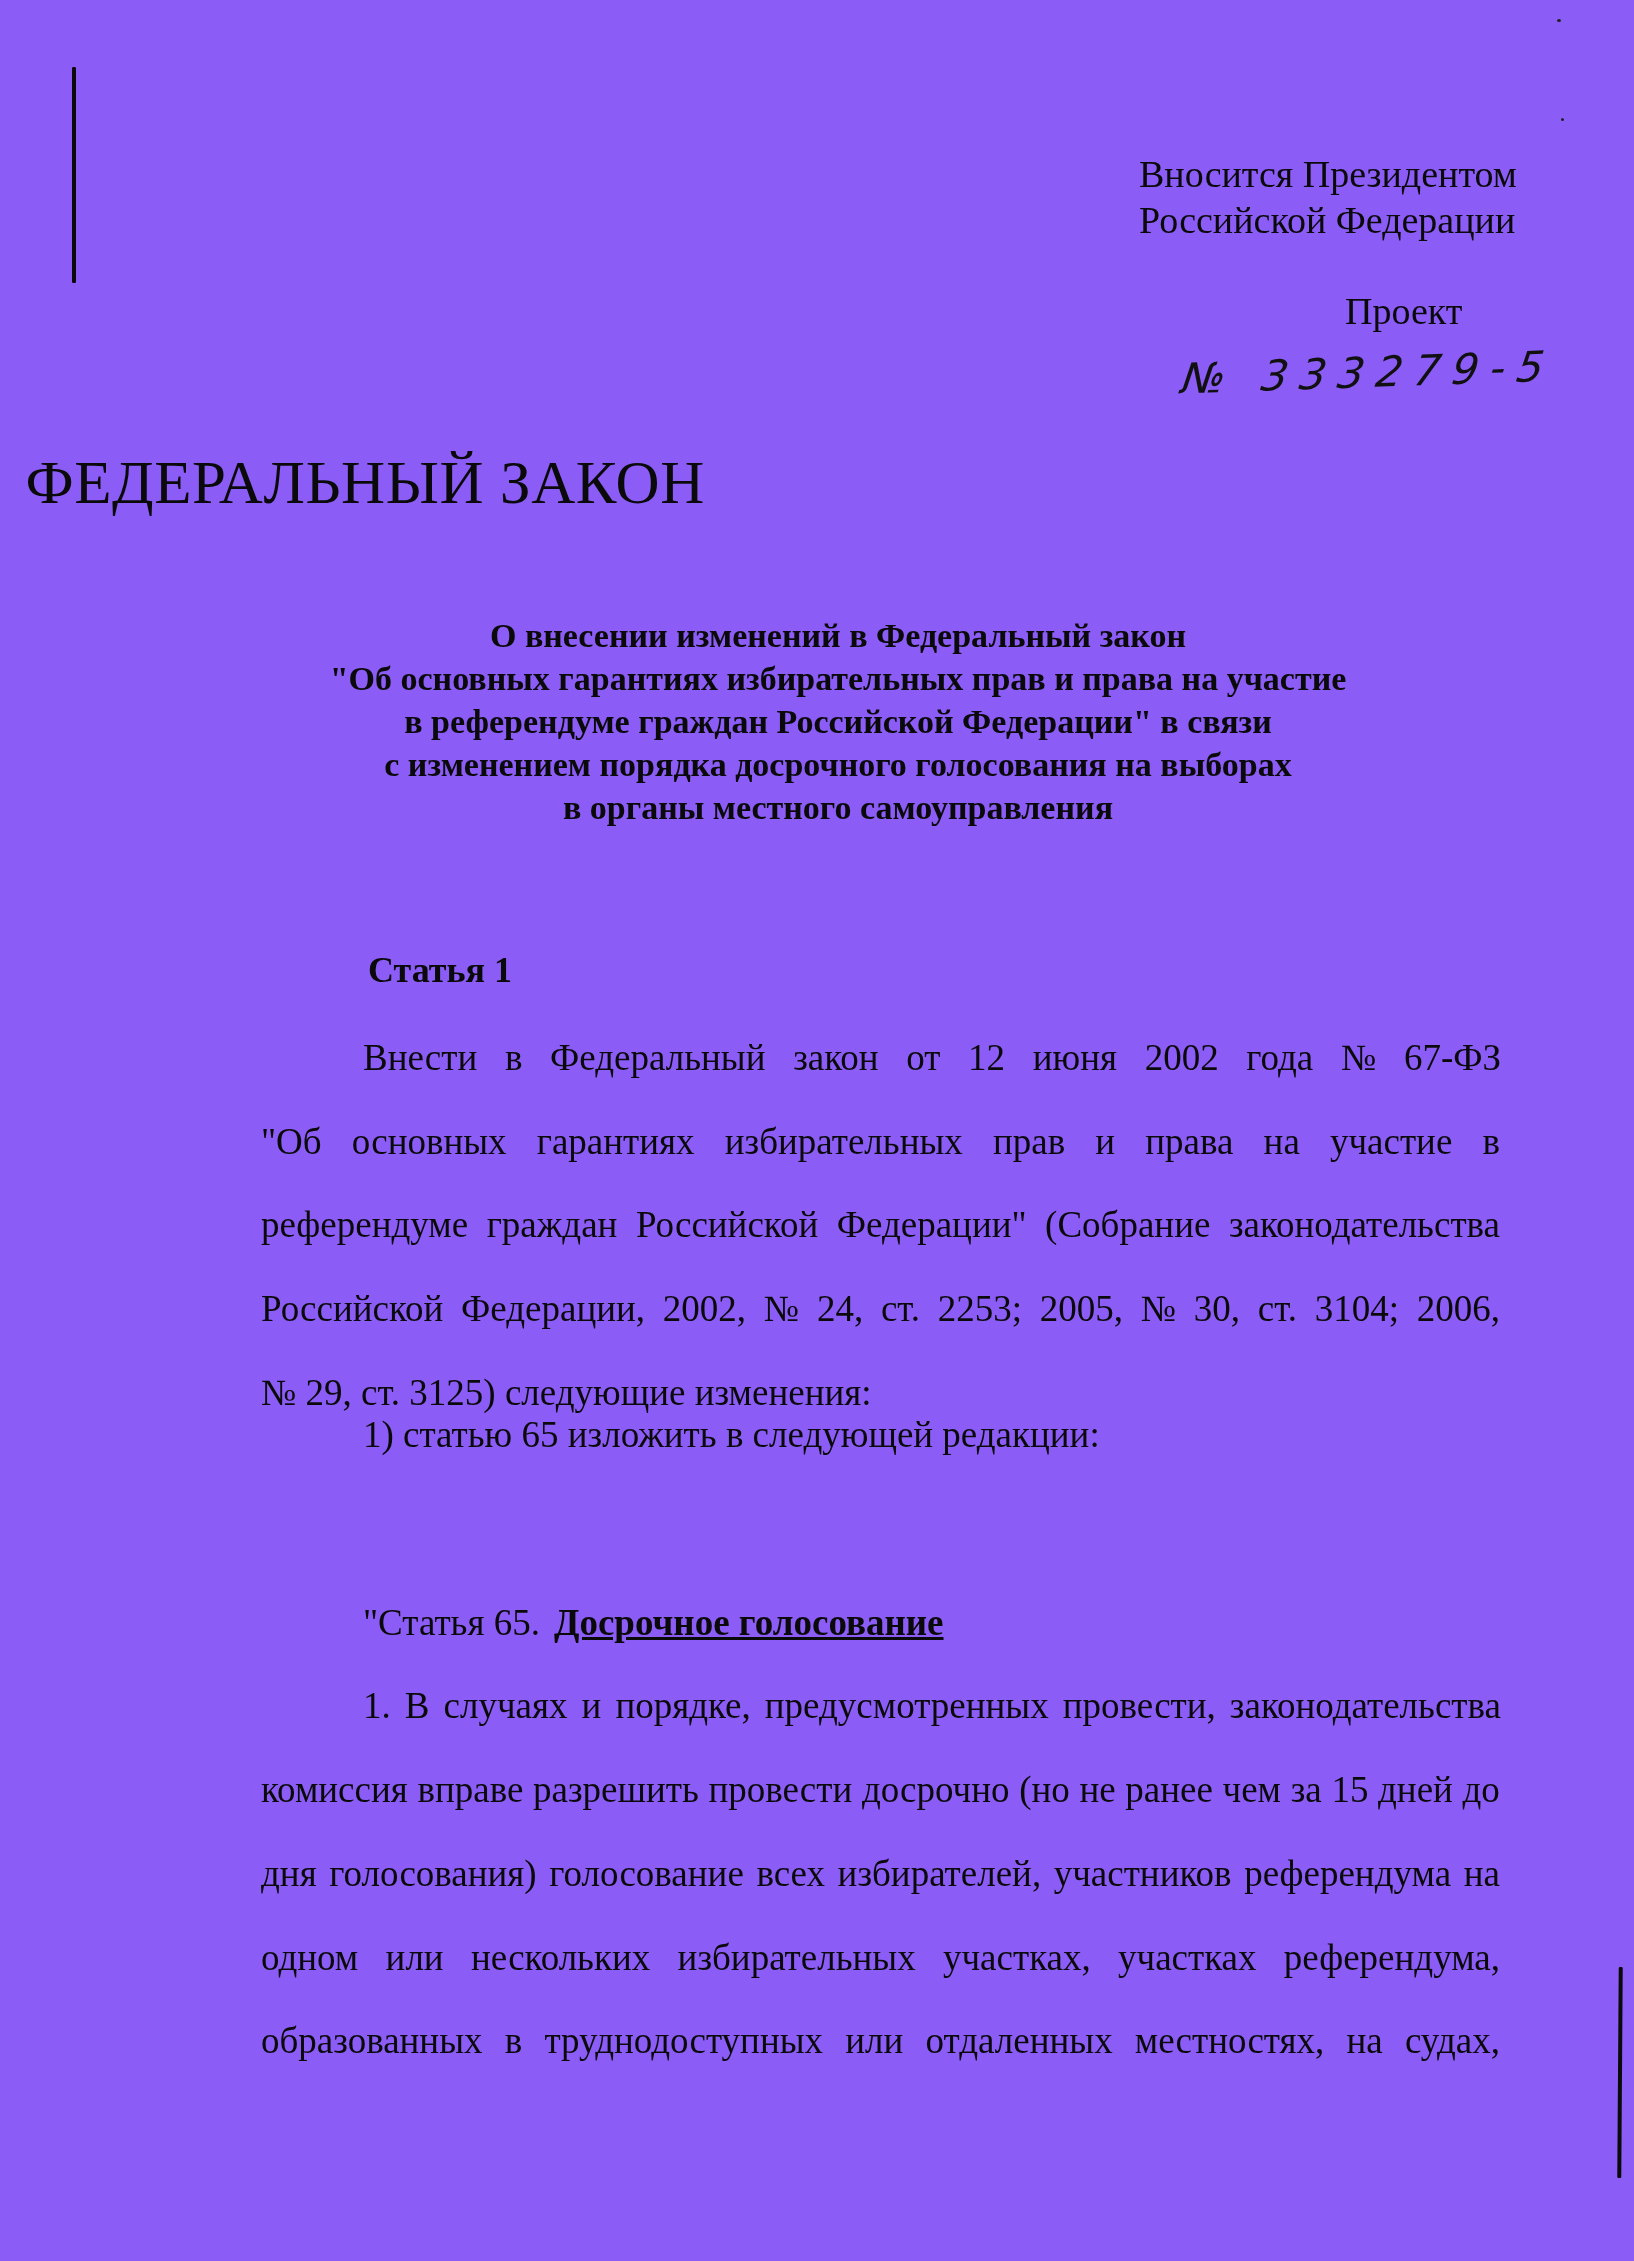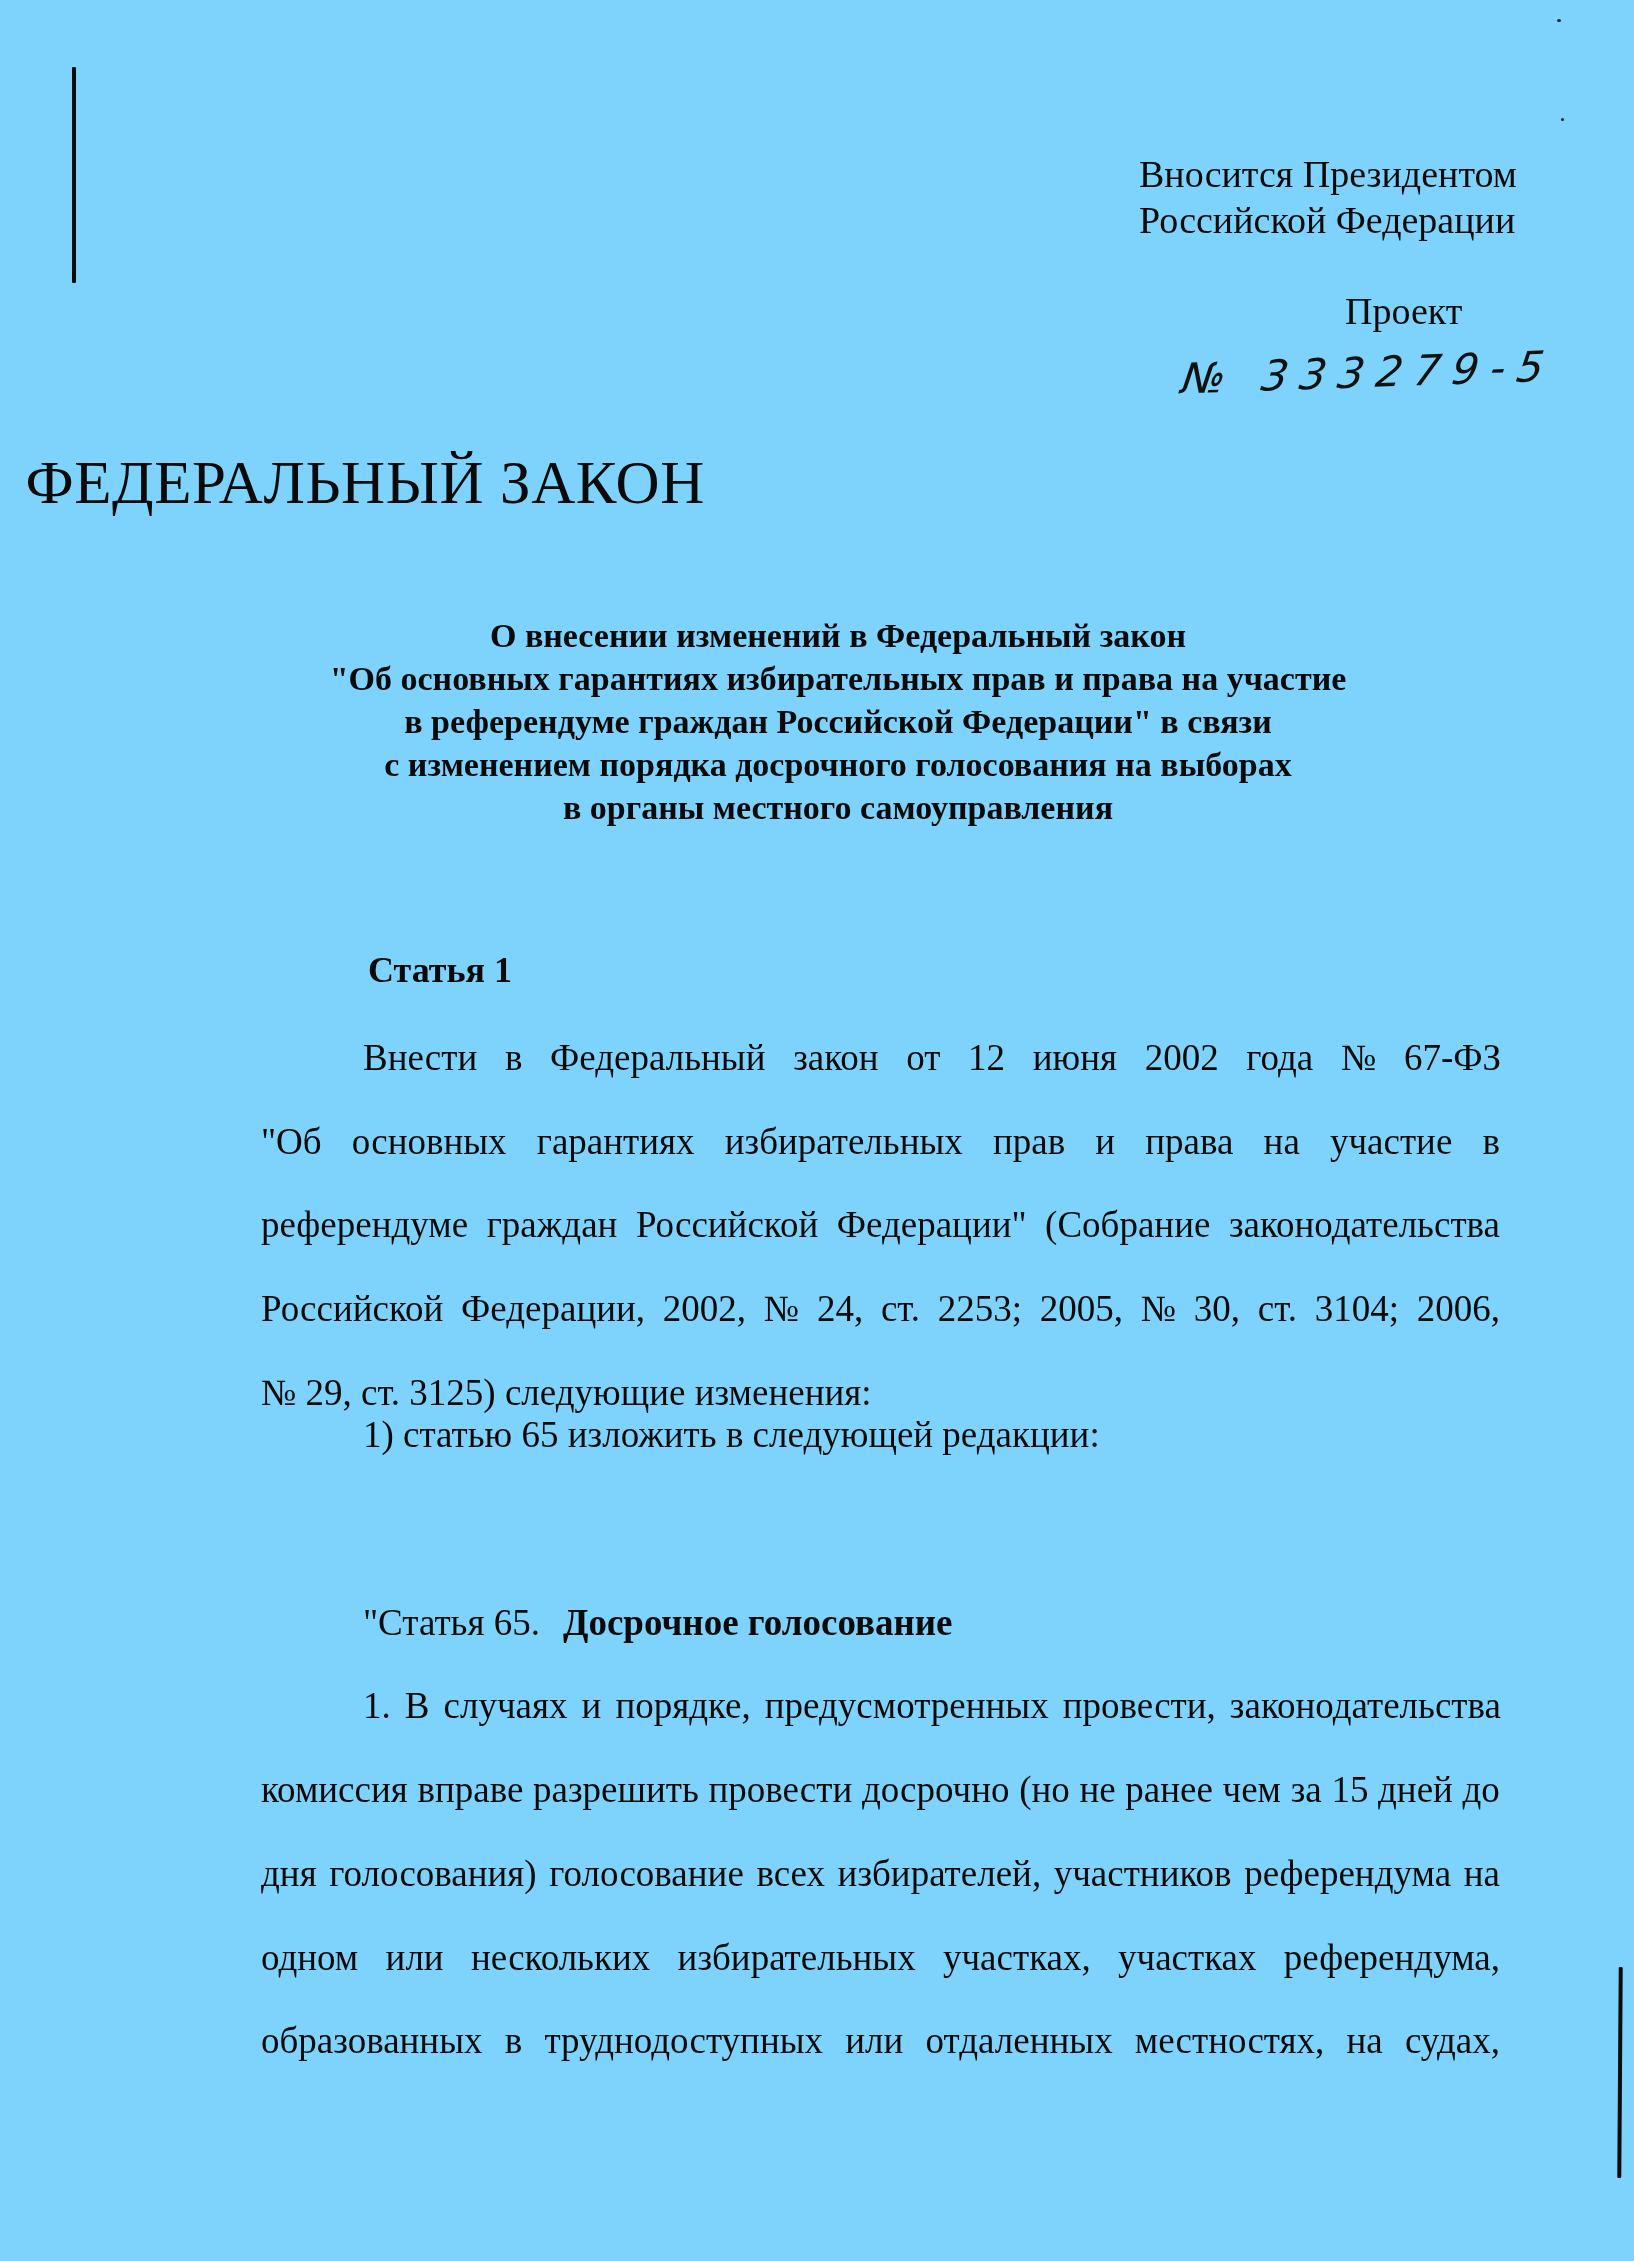--- a/index.html
+++ b/index.html
@@ -12,21 +12,21 @@
     height: 2261px;
     position: relative;
     overflow: hidden;
     font-family: "Liberation Serif", "DejaVu Serif", serif;
     color: #0a0a0a;
   }
   .page {
     position: absolute;
     left: 0; top: 0;
     width: 1635px; height: 2261px;
-    background: #7dd3fc;
+    background: #8b5cf6;
   }
   
   .margin-line-left {
     position: absolute;
     left: 72px; top: 67px;
     width: 3.8px; height: 216px;
     background: #0b0b0b;
     border-radius: 1.3px;
   }
   .margin-line-right {
@@ -123,21 +123,21 @@
   }
 
   .art65-heading {
     position: absolute;
     left: 363px; top: 1601px;
     font-size: 37px;
     line-height: 44px;
     white-space: nowrap;
   }
   .art65-heading .num { font-weight: normal; }
-  .art65-heading .name { font-weight: bold; margin-left: 23px; }
+  .art65-heading .name { font-weight: bold; margin-left: 14px; text-decoration: underline; }
 </style>
 </head>
 <body>
 
 <div class="page">
 
   <div class="margin-line-left"></div>
   <div class="margin-line-right"></div>
   <div class="speck" style="left:1557px;top:19px;width:3.8px;height:3.2px;"></div>
   <div class="speck" style="left:1561px;top:118px;width:3.2px;height:3.2px;"></div>

